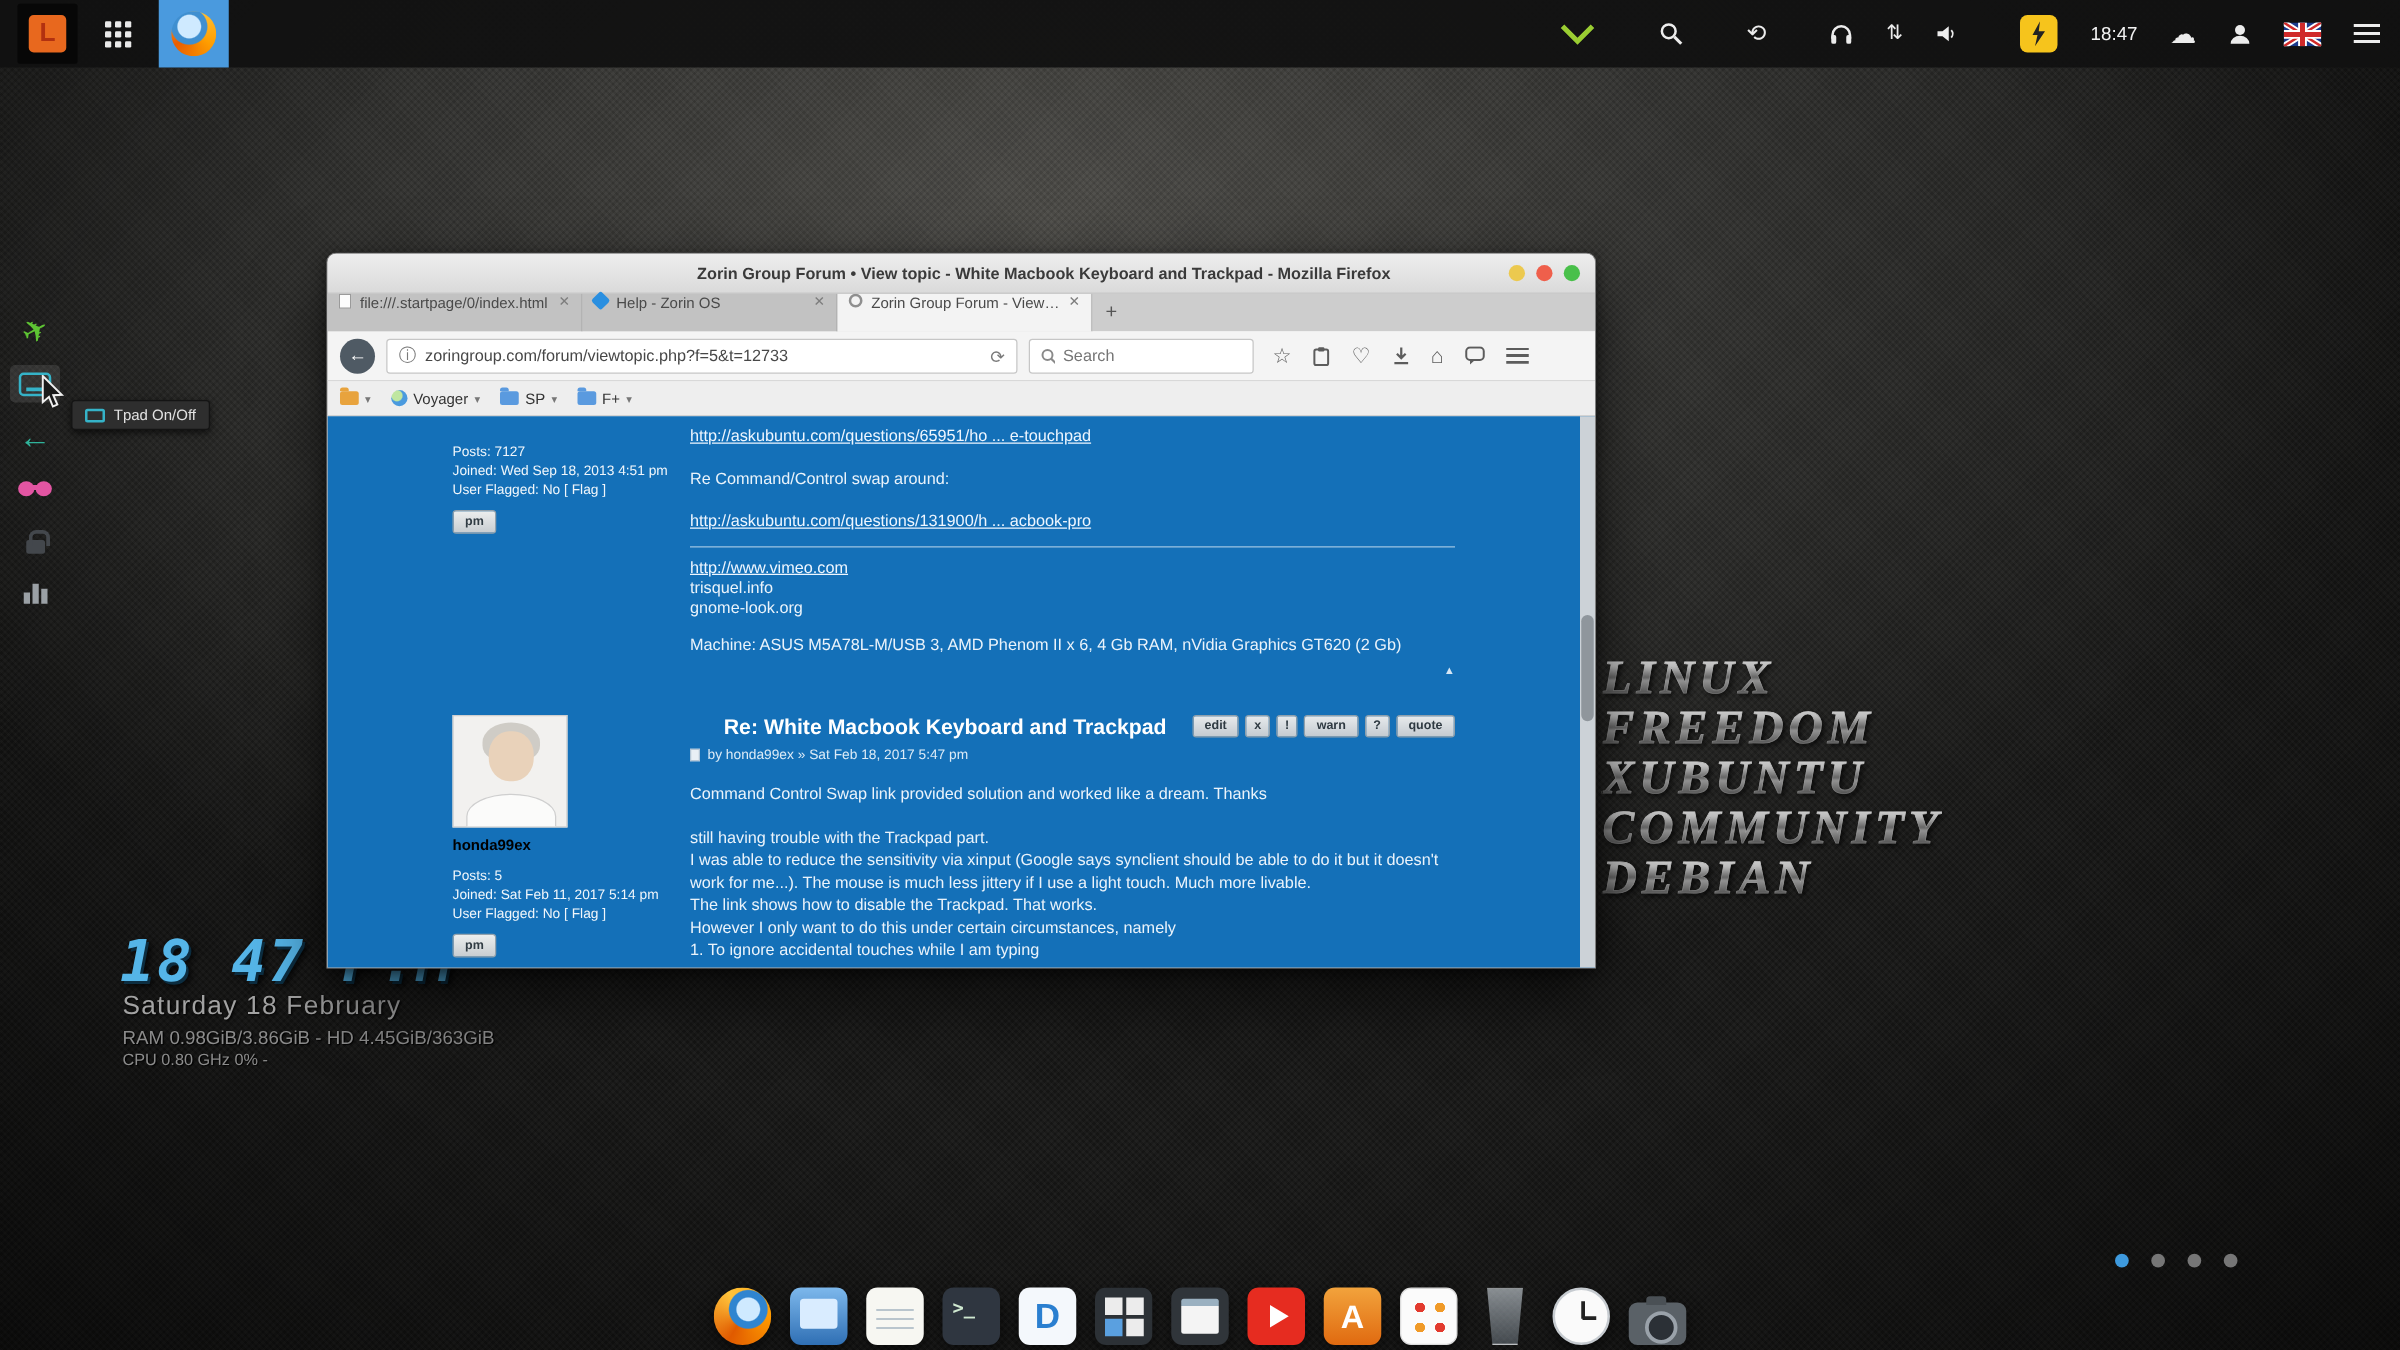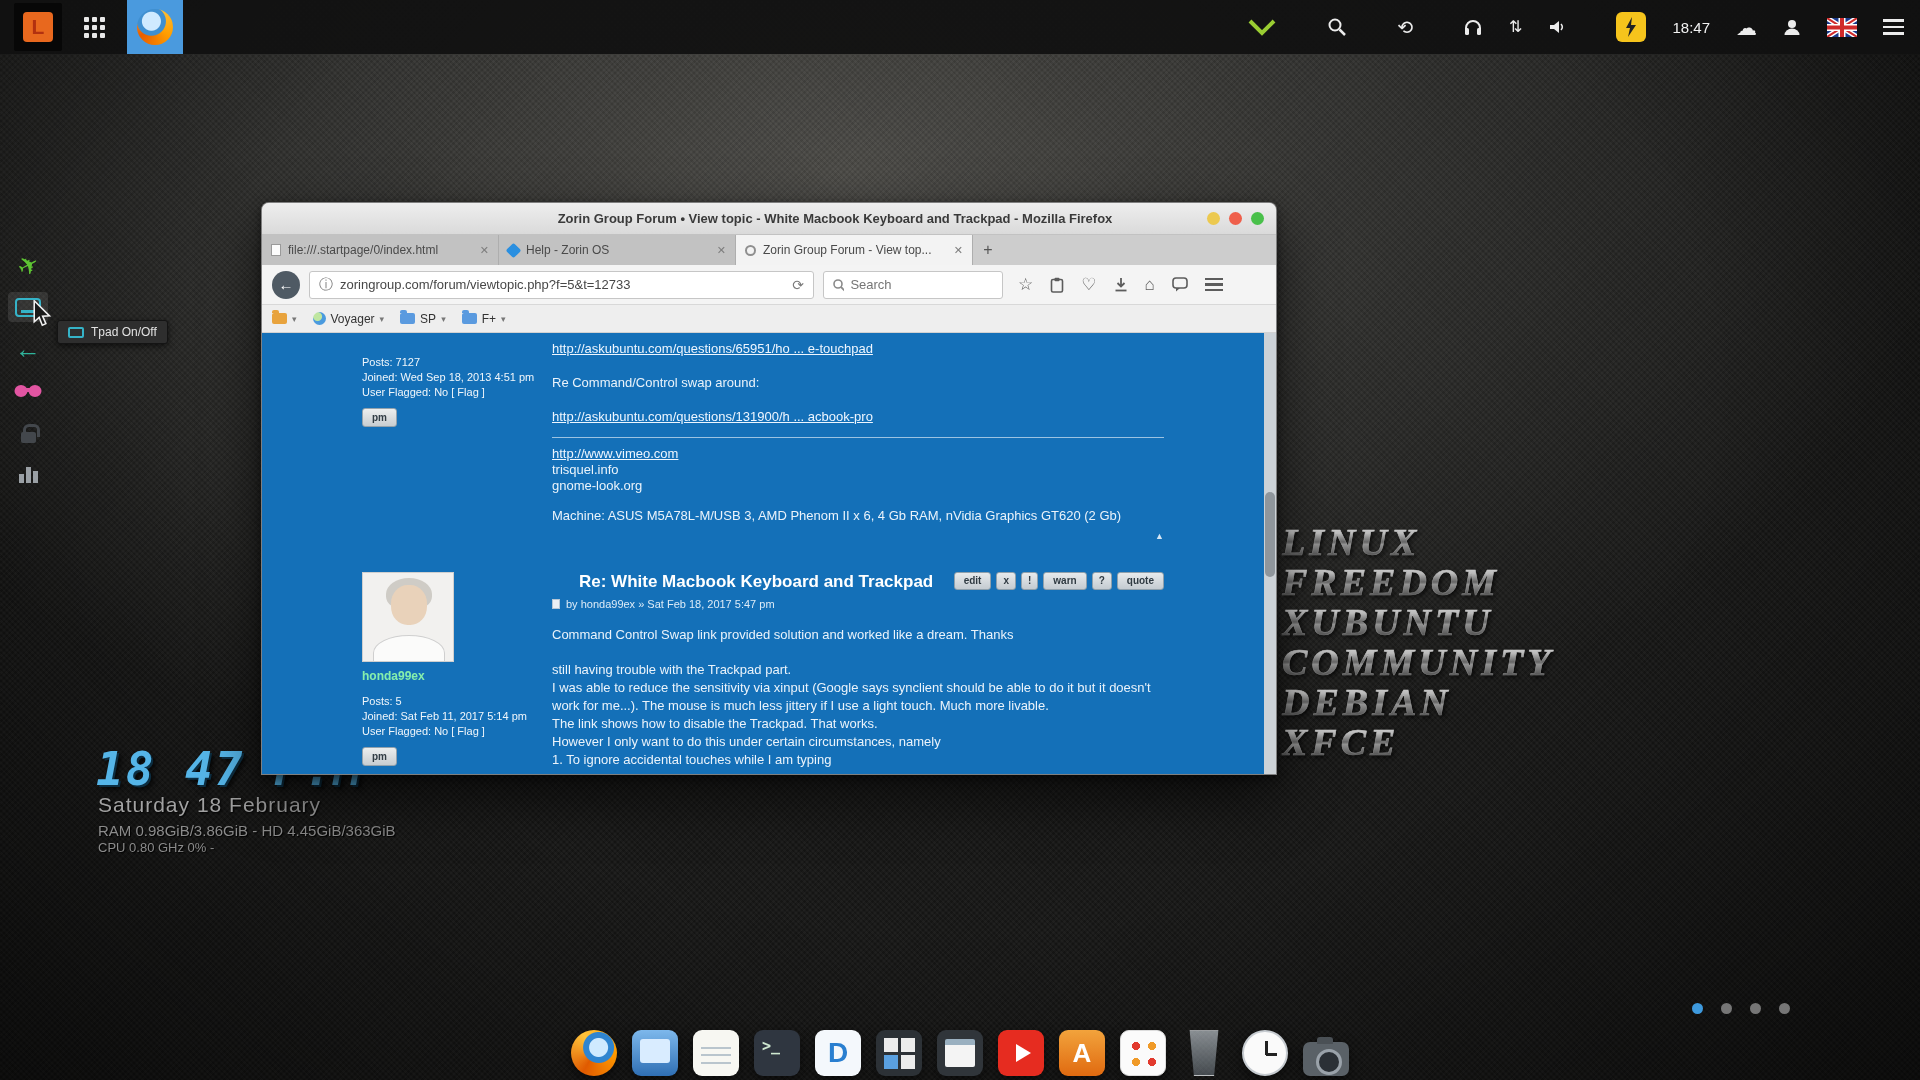--- a/index.html
+++ b/index.html
@@ -80,21 +80,21 @@
     box-shadow:0 22px 55px rgba(0,0,0,0.65), 0 3px 10px rgba(0,0,0,0.5); background:#e8e8e8; }
   .titlebar { height:32px; background:linear-gradient(#eeeeee,#dadada); position:relative;
     display:flex; align-items:center; border-bottom:1px solid #c2c2c2; }
   .title-text { position:absolute; left:50%; transform:translateX(calc(-50% + 66px)); font-size:13px;
     font-weight:bold; color:#3a3a3a; white-space:nowrap; }
   .winbtns { margin-left:auto; margin-right:12px; display:flex; gap:9px; }
   .winbtn { width:13px; height:13px; border-radius:50%; }
   .wb-min { background:#ecc94f; } .wb-max { background:#ef5f4b; } .wb-close { background:#49c04a; }
 
   .tabbar { height:30px; background:#cdcdcd; display:flex; align-items:stretch; }
-  .tab { width:237px; display:flex; align-items:center; gap:7px; padding:0 9px; font-size:12px; color:#4a4a4a;
+  .tab { width:204px; display:flex; align-items:flex-start; gap:7px; padding:0 9px; font-size:12px; color:#4a4a4a;
     background:#c2c2c2; border-right:1px solid #aeaeae; }
   .tab.active { background:#f3f3f3; }
   .tab-label { flex:1; white-space:nowrap; overflow:hidden; text-overflow:ellipsis; }
   .tab-close { color:#7d7d7d; font-size:11px; }
   .tab-ico-page { width:10px; height:12px; background:#fcfcfc; border:1px solid #9a9a9a; flex:none; }
   .tab-ico-zorin { width:11px; height:11px; background:#2a8fe0; transform:rotate(45deg); border-radius:2px; flex:none; }
   .tab-ico-globe { width:11px; height:11px; border:2px solid #8f8f8f; border-radius:50%; flex:none; }
   .newtab { width:30px; display:flex; align-items:center; justify-content:center; color:#555; font-size:16px; }
 
   .navbar { height:40px; background:#f4f4f4; display:flex; align-items:center; padding:0 10px; gap:9px;
@@ -143,21 +143,21 @@
   .mb18 { margin-bottom:18px; } .mb6 { margin-bottom:6px; }
   .machine-line { margin-top:14px; }
 
   .post2 { margin-top:28px; }
   .avatar-card { width:92px; height:90px; background:#f2f1ef; border:1px solid #cfcfcf; position:relative;
     overflow:hidden; margin-bottom:7px; }
   .av-hair { position:absolute; top:5px; left:23px; width:46px; height:32px; background:#cfccc6; border-radius:50% 50% 42% 42%; }
   .av-face { position:absolute; top:12px; left:28px; width:36px; height:40px; background:#e9d2ba; border-radius:46%; }
   .av-body { position:absolute; bottom:-10px; left:10px; width:72px; height:36px; background:#fbfbfa;
     border:1px solid #cfcfcf; border-radius:50% 50% 0 0; }
-  .author-name { font-weight:bold; font-size:12px; color:#86efac; margin-bottom:10px; }
+  .author-name { font-weight:bold; font-size:12px; color:#000000; margin-bottom:10px; }
 
   .post-title-row { display:flex; align-items:flex-end; gap:8px;margin-left:27px; }
   .post-title { font-size:17px; font-weight:bold; color:#ffffff; flex:1; }
   .fbtns { display:flex; gap:5px; }
   .fbtn { background:linear-gradient(#e7eaec,#c4cbd1); border:1px solid #8fa0ac; border-radius:3px;
     font-size:10px; font-weight:bold; color:#2f3a42; padding:2px 9px; line-height:12px; }
   .fbtn.sq { padding:2px 6px; }
   .byline { font-size:11px; color:#dcebf7; margin:6px 0 14px; display:flex; align-items:center; gap:6px; }
   .page-ico { width:8px; height:10px; background:#e9eff5; border:1px solid #b5c6d6; display:inline-block; }
   .para1 { margin-bottom:17px; line-height:18px; }
@@ -230,21 +230,20 @@
 <body>
 
 <div class="desktop">
   <div class="vignette"></div>
   <div class="metal-words">
     <div class="metal-word">LINUX</div>
     <div class="metal-word">FREEDOM</div>
     <div class="metal-word">XUBUNTU</div>
     <div class="metal-word">COMMUNITY</div>
     <div class="metal-word">DEBIAN</div>
-    <div class="metal-word">XFCE</div>
   </div>
 </div>
 
 <div class="panel">
   <div class="panel-left">
     <div class="logo-tile">
         <div class="logo-l"></div>
       </div>
     <div class="grid9">
         <i></i>

